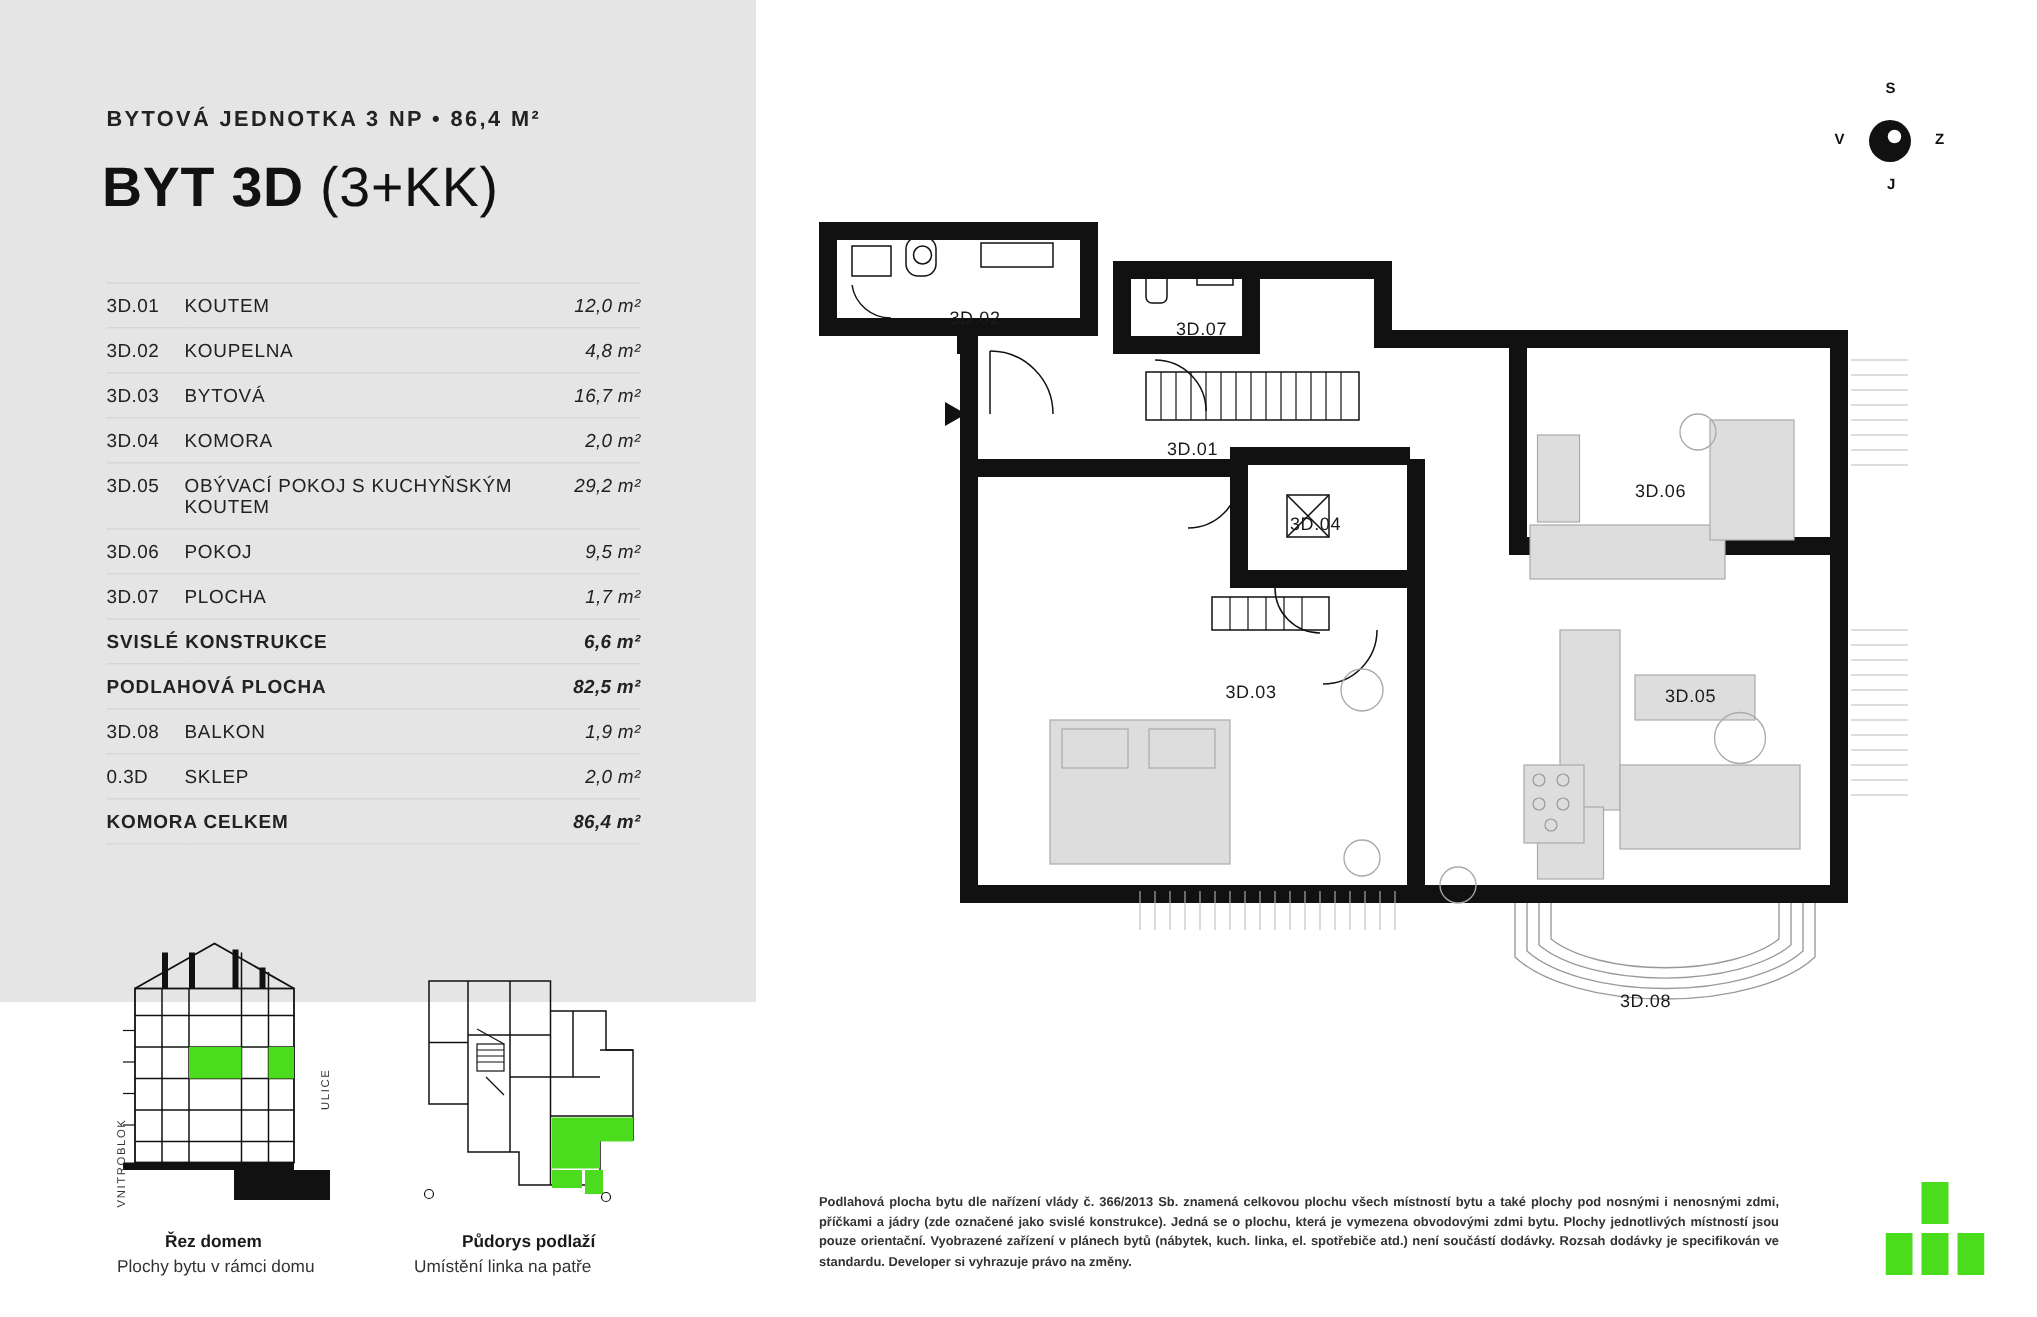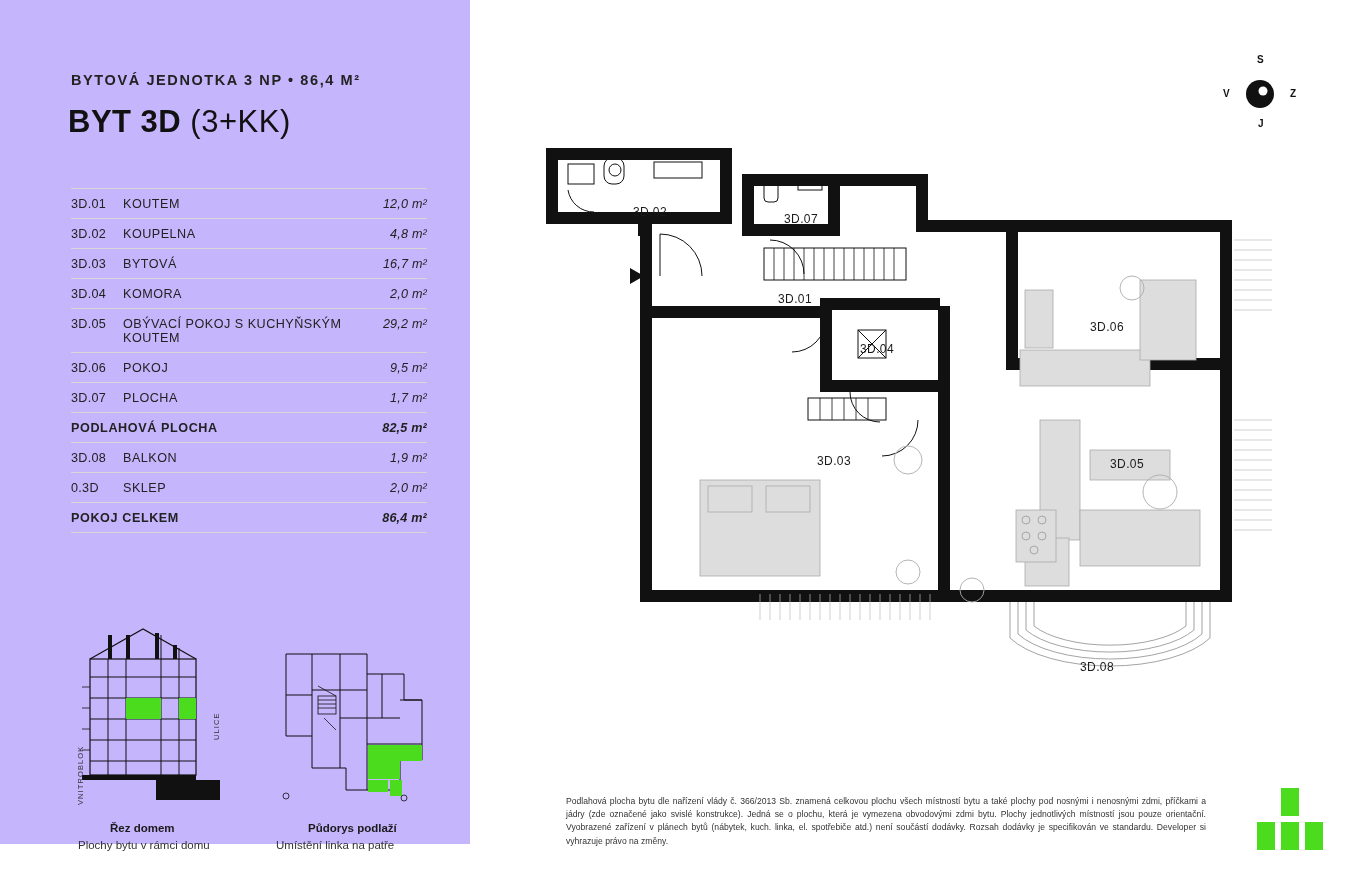--- a/index.html
+++ b/index.html
@@ -18,37 +18,38 @@
   .page {
     position: relative;
     width: 1358px;
     height: 878px;
   }
   
   .left-panel {
     position: absolute;
     left: 0; top: 0;
     width: 470px;
-    height: 844px;
-    background: #c4b5fd;
+    height: 668px;
+    background: #e5e5e5;
+    padding-left: 34px;
   }
   .eyebrow {
     position: absolute;
     left: 71px;
     top: 72px;
     font-size: 14.5px;
     letter-spacing: 1.6px;
     font-weight: 600;
     color: #222;
   }
   .main-title {
     position: absolute;
     left: 68px;
     top: 104px;
-    font-size: 31px;
+    font-size: 37px;
     font-weight: 700;
     letter-spacing: 0.5px;
     color: #111;
     white-space: nowrap;
   }
   .main-title .paren {
     font-weight: 400;
   }
   
   .room-table {
@@ -138,27 +139,28 @@
   }
   .room-code {
     position: absolute;
     font-size: 12px;
     color: #1a1a1a;
     letter-spacing: 0.4px;
     white-space: nowrap;
   }
   .legal {
     position: absolute;
-    left: 566px;
+    left: 546px;
     top: 795px;
     width: 640px;
     font-size: 8.6px;
     line-height: 13.2px;
     color: #333;
     text-align: justify;
+    font-weight: bold;
   }
   .logo {
     position: absolute;
     right: 35px;
     bottom: 28px;
     width: 66px;
     height: 62px;
   }
 </style>
 </head>
@@ -205,35 +207,39 @@
             <td class="code">3D.06</td>
             <td class="label">POKOJ</td>
             <td class="area">9,5 m²</td>
           </tr>
           <tr>
             <td class="code">3D.07</td>
             <td class="label">PLOCHA</td>
             <td class="area">1,7 m²</td>
           </tr>
           <tr class="bold">
+            <td class="code" colspan="2">SVISLÉ KONSTRUKCE</td>
+            <td class="area">6,6 m²</td>
+          </tr>
+          <tr class="bold">
             <td class="code" colspan="2">PODLAHOVÁ PLOCHA</td>
             <td class="area">82,5 m²</td>
           </tr>
           <tr>
             <td class="code">3D.08</td>
             <td class="label">BALKON</td>
             <td class="area">1,9 m²</td>
           </tr>
           <tr>
             <td class="code">0.3D</td>
             <td class="label">SKLEP</td>
             <td class="area">2,0 m²</td>
           </tr>
           <tr class="bold">
-            <td class="code" colspan="2">POKOJ CELKEM</td>
+            <td class="code" colspan="2">KOMORA CELKEM</td>
             <td class="area">86,4 m²</td>
           </tr>
         </tbody>
     </table>
 
     <svg class="section-img" viewBox="0 0 160 185">
       <g fill="none" stroke="#111" stroke-width="1">
 
         <path d="M30 44 L83 14 L136 44" stroke-width="1.2"></path>
 

